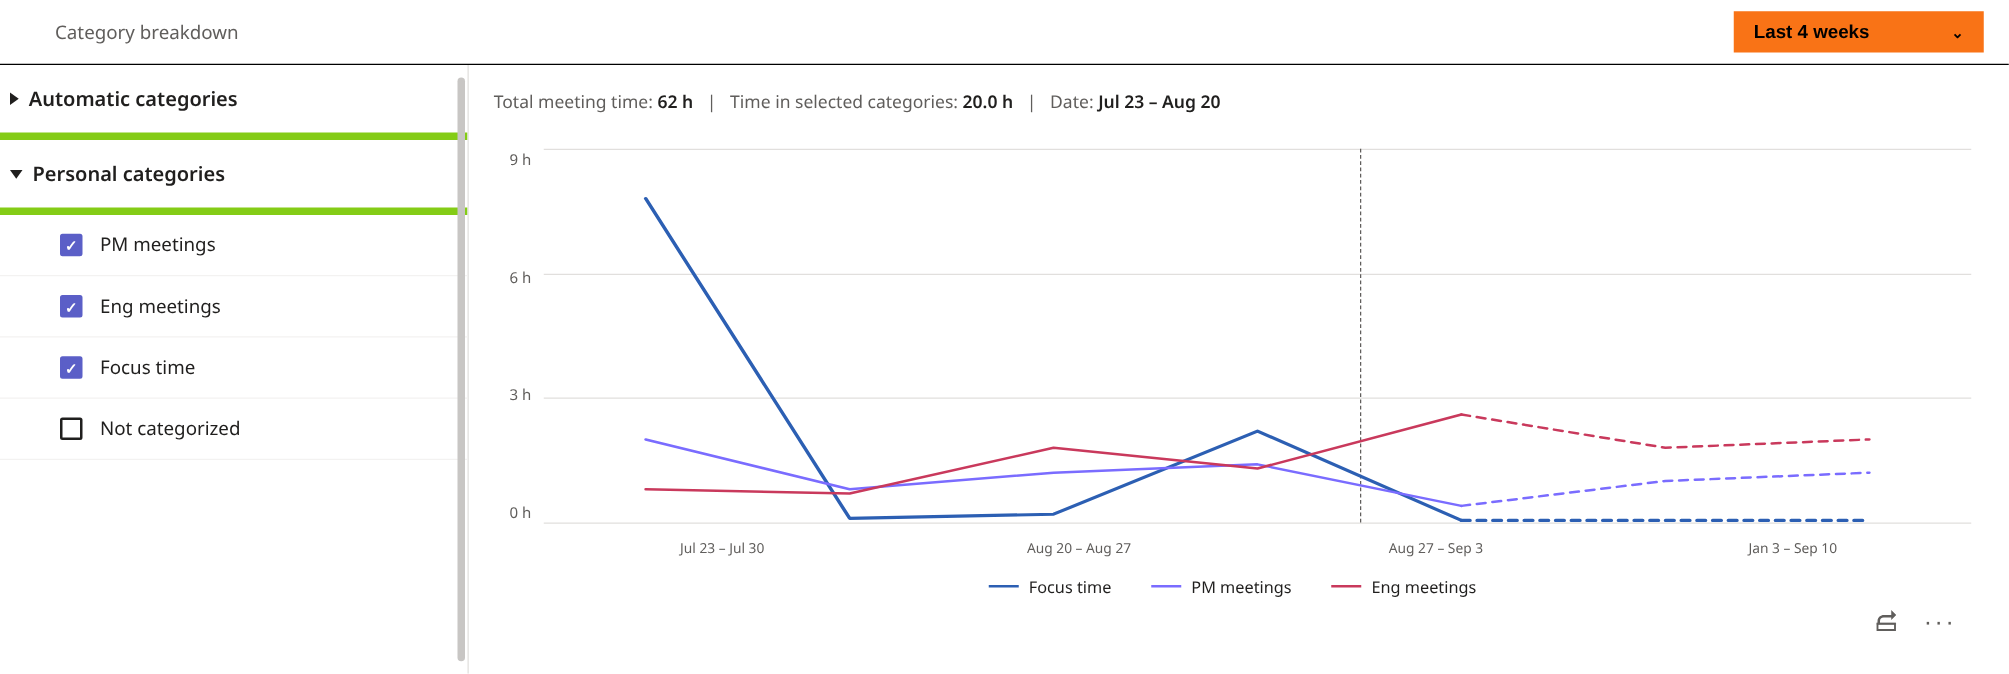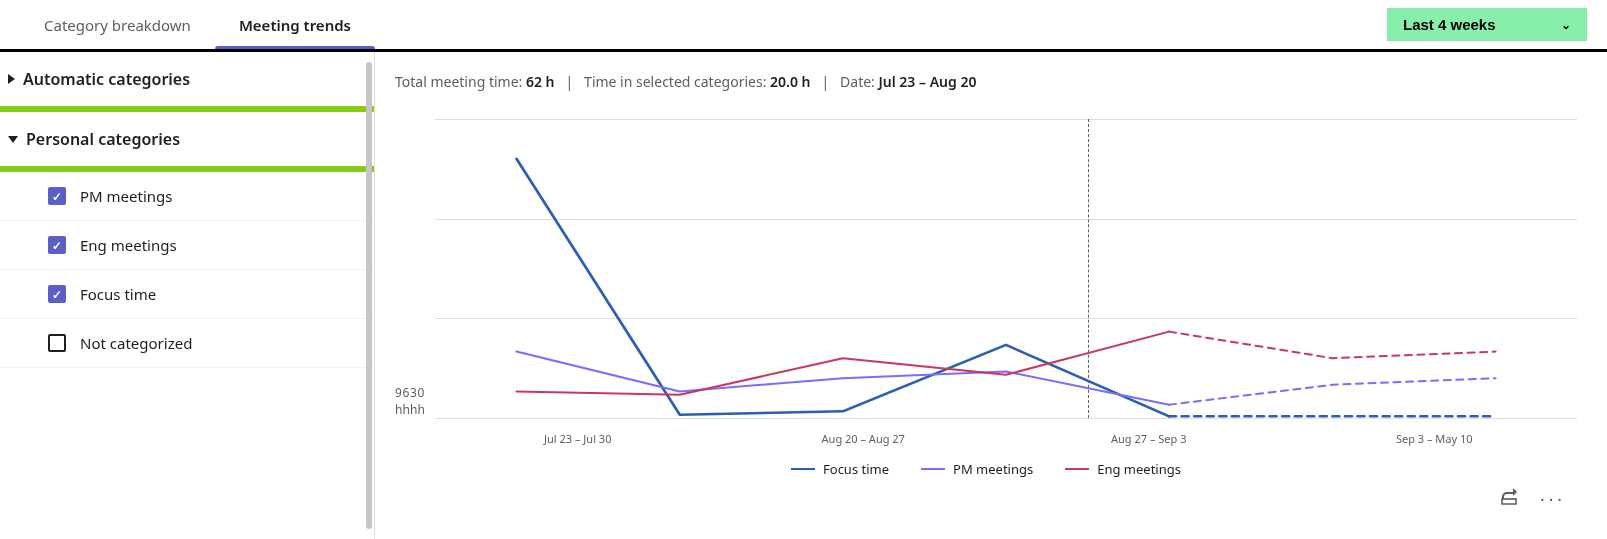--- a/index.html
+++ b/index.html
@@ -12,21 +12,21 @@
       height: 539px;
       overflow: hidden;
       display: flex;
       flex-direction: column;
     }
 
     
     .tab-bar {
       display: flex;
       align-items: center;
-      border-bottom: 3px solid #000000;
+      border-bottom: 1px solid #000000;
       padding: 0 20px;
       height: 52px;
       position: relative;
     }
     .tab {
       padding: 0 24px;
       height: 100%;
       display: flex;
       align-items: center;
       cursor: pointer;
@@ -47,21 +47,21 @@
       right: 0;
       height: 3px;
       background: #5b5fc7;
       border-radius: 3px 3px 0 0;
     }
 
     .period-selector {
       margin-left: auto;
       display: flex;
       align-items: center;
-      background: #86efac;
+      background: #f97316;
       border: none;
       padding: 8px 16px;
       font-size: 15px;
       font-weight: 600;
       cursor: pointer;
       min-width: 200px;
       justify-content: space-between;
     }
 
     
@@ -183,21 +183,21 @@
     }
 
     .chart-container {
       flex: 1;
       position: relative;
       display: flex;
     }
 
     .y-axis {
       display: flex;
-      flex-direction: row;
+      flex-direction: column;
       justify-content: space-between;
       align-items: flex-end;
       padding-bottom: 30px;
       padding-right: 10px;
       width: 40px;
       flex-shrink: 0;
       font-size: 12px;
       color: #605e5c;
     }
 
@@ -289,23 +289,20 @@
       font-size: 18px;
       padding: 4px;
     }
   </style>
 </head>
 <body>
 
 <div class="tab-bar">
   <div class="tab">
     <span>Category breakdown</span>
-  </div>
-  <div class="tab active">
-    <span>Meeting trends</span>
   </div>
   <button class="period-selector">
     <span>Last 4 weeks</span>
     <span style="font-size:12px;">⌄</span>
   </button>
 </div>
 
 <div class="main">
 
   <div class="sidebar">
@@ -386,21 +383,21 @@
             <polyline points="71.42857142857143,233.33333333333334 214.28571428571428,273.3333333333333 357.14285714285717,260 500,253.33333333333334 642.8571428571429,286.6666666666667" fill="none" stroke="#7a6cff" stroke-width="2" stroke-linejoin="round" stroke-linecap="round"></polyline>
             <polyline points="642.8571428571429,286.6666666666667 785.7142857142858,266.6666666666667 928.5714285714286,260" fill="none" stroke="#7a6cff" stroke-width="2" stroke-dasharray="6,5" stroke-linejoin="round" stroke-linecap="round"></polyline>
             <polyline points="71.42857142857143,273.3333333333333 214.28571428571428,276.6666666666667 357.14285714285717,240 500,256.6666666666667 642.8571428571429,213.33333333333331" fill="none" stroke="#c9395c" stroke-width="2" stroke-linejoin="round" stroke-linecap="round"></polyline>
             <polyline points="642.8571428571429,213.33333333333331 785.7142857142858,240 928.5714285714286,233.33333333333334" fill="none" stroke="#c9395c" stroke-width="2" stroke-dasharray="6,5" stroke-linejoin="round" stroke-linecap="round"></polyline>
           </svg>
 
         <div class="x-axis">
           <div class="x-label">Jul 23 – Jul 30</div>
           <div class="x-label">Aug 20 – Aug 27</div>
           <div class="x-label">Aug 27 – Sep 3</div>
-          <div class="x-label">Sep 3 – May 10</div>
+          <div class="x-label">Jan 3 – Sep 10</div>
         </div>
       </div>
     </div>
 
     <div class="legend">
       <div class="legend-item">
         <span class="legend-line" style="background:#2c5fb3;"></span>
         <span>Focus time</span>
       </div>
       <div class="legend-item">

